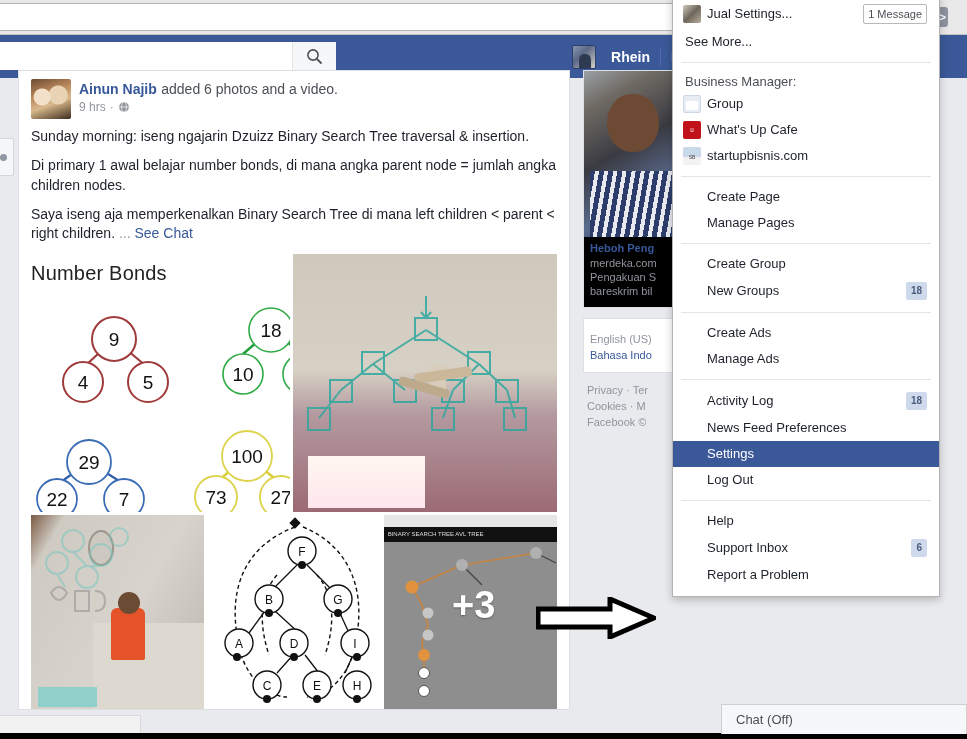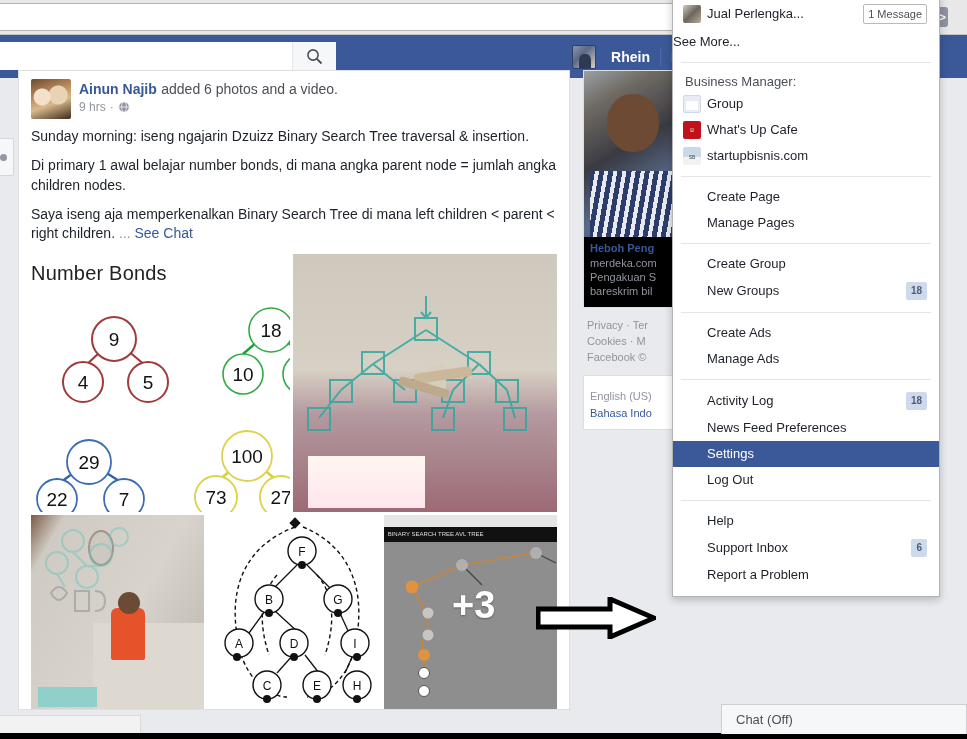--- a/index.html
+++ b/index.html
@@ -559,53 +559,53 @@
         <div id="ad-shirt"></div>
       </div>
       <div id="ad-text">
         <div id="ad-title">Heboh Peng</div>
         <div id="ad-src">merdeka.com</div>
         <div id="ad-desc">Pengakuan S</div>
         <div id="ad-desc2" class="" style="font-size:11px;color:#90949c;line-height:1.3;">bareskrim bil</div>
       </div>
     </div>
 
+    <div id="lang-card">
+      <span class="lang-a">English (US)</span>
+      <span class="lang-b">Bahasa Indo</span>
+    </div>
+
     <div id="footer-links">
       <span class="foot">Privacy · Ter</span>
       <span class="foot">Cookies · M</span>
       <span class="foot">Facebook ©</span>
     </div>
-
-    <div id="lang-card">
-      <span class="lang-a">English (US)</span>
-      <span class="lang-b">Bahasa Indo</span>
-    </div>
   </div>
 
   <svg id="arrow-annot" viewBox="0 0 120 42">
     <polygon points="2,12 74,12 74,2 118,21 74,40 74,30 2,30" fill="#ffffff" stroke="#000000" stroke-width="5" stroke-linejoin="miter"></polygon>
   </svg>
 
   <div id="chat-bar">
     <span>Chat (Off)</span>
   </div>
 
   <div id="bottom-left-panel"></div>
   <div id="bottom-black"></div>
 </div>
 
 <div id="dropdown">
 
   <div class="dd-sec">
     <div class="dd-item">
       <span class="dd-ico" id="ico-jual"></span>
-      <span class="lbl">Jual Perlengka...</span>
+      <span class="lbl">Jual Settings...</span>
       <span class="dd-msgbox">1 Message</span>
     </div>
-    <div class="dd-item" style="padding-left:0">
+    <div class="dd-item" style="padding-left:12px">
       <span class="lbl">See More...</span>
     </div>
   </div>
   <div class="dd-div"></div>
 
   <div class="dd-sec">
     <div class="dd-head">Business Manager:</div>
     <div class="dd-item">
       <span class="dd-ico" id="ico-wyndo"></span>
       <span class="lbl">Group</span>

